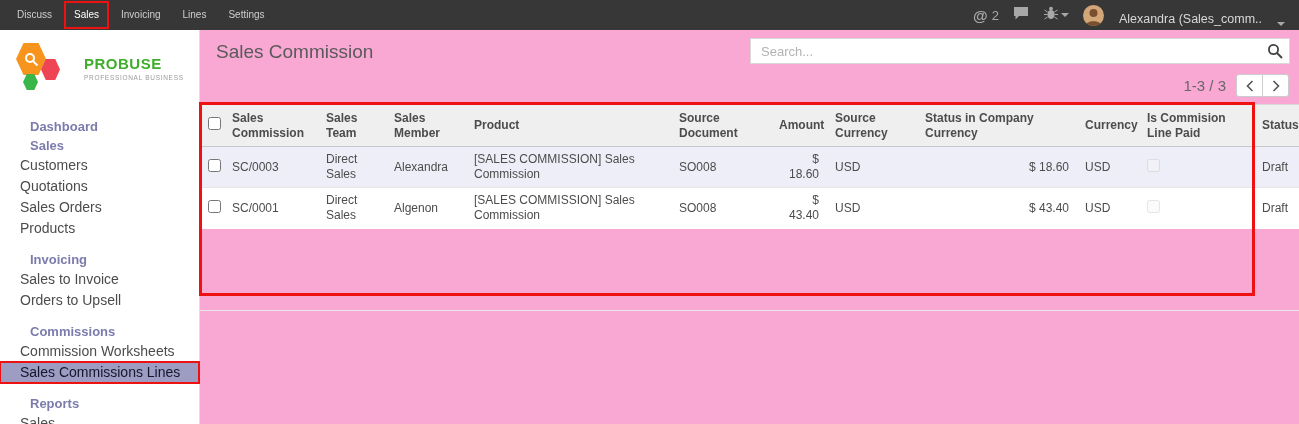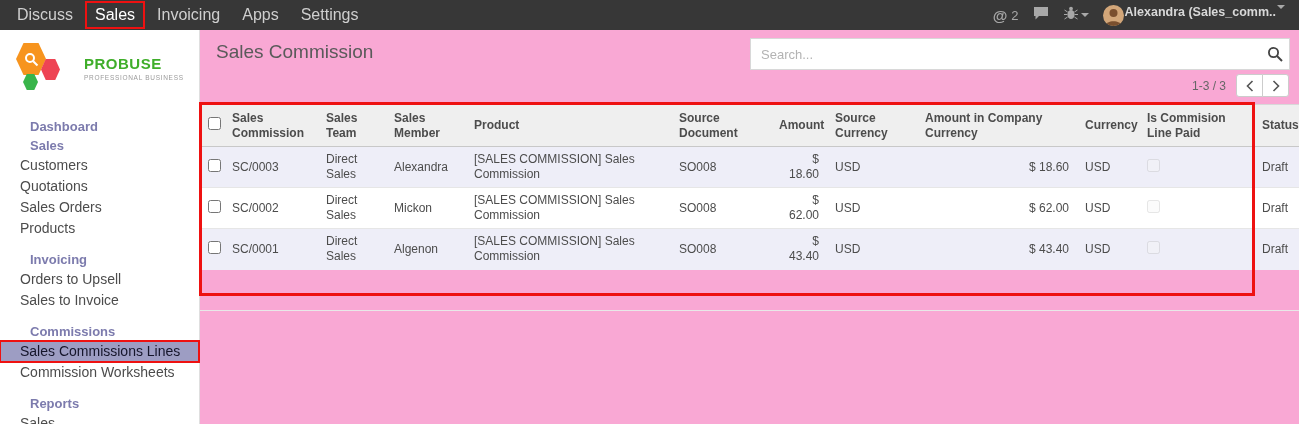--- a/index.html
+++ b/index.html
@@ -10,33 +10,33 @@
     color:#4c4c4c;
   }
 
   
   .topbar {
     position:absolute; top:0; left:0; right:0; height:30px;
     background:#373737; display:flex; align-items:center;
     padding:0 14px 0 6px; z-index:20;
   }
   .tb-item {
-    padding:0 11px; line-height:30px; font-size:16px; color:#cfcfcf; cursor:pointer;
+    padding:0 11px; line-height:30px; font-size:10px; color:#cfcfcf; cursor:pointer;
     white-space:nowrap;
   }
   .tb-item.active { color:#fff; outline:2px solid #ee1111; outline-offset:-3px; }
   .tb-right { margin-left:auto; display:flex; align-items:center; gap:14px; color:#a8a8a8; }
   .mention { display:flex; align-items:center; gap:4px; font-size:13px; cursor:pointer; }
   .mention .at { font-size:15px; font-weight:bold; }
   .icon-btn { display:flex; align-items:center; gap:3px; cursor:pointer; }
   .caret-down {
     width:0; height:0; border-left:4px solid transparent; border-right:4px solid transparent;
     border-top:4px solid #a8a8a8; display:inline-block;
   }
-  .usermenu { display:flex; align-items:flex-start; gap:1px; cursor:pointer;font-weight:bold; }
+  .usermenu { display:flex; align-items:flex-end; gap:15px; cursor:pointer; }
   .avatar { width:21px; height:21px; border-radius:50%; overflow:hidden; flex:none; }
   .user-label { font-size:12.5px; color:#d8d8d8; white-space:nowrap; }
 
   
   .sidebar {
     position:absolute; top:30px; left:0; width:200px; bottom:0;
     background:#fff; border-right:1px solid #dfdfdf; z-index:5;
   }
   .logo { padding:13px 10px 8px 14px; display:flex; align-items:center; gap:24px; }
   .hexwrap { position:relative; width:46px; height:50px; flex:none; }
@@ -56,30 +56,30 @@
   .nav-link.selected {
     background:#9d9dc3; color:#15152b;
     outline:2px solid #ee1111; outline-offset:-1px;
   }
 
   
   .main { position:absolute; top:30px; left:200px; right:0; bottom:0; background:#f9a8d4; }
   .controls { position:relative; height:74px; }
   .page-title { position:absolute; left:16px; top:11px; font-size:19px; color:#5a5a5a; font-weight:400; }
   .searchbox {
-    position:absolute; left:550px; right:9px; top:8px; height:32px;
+    position:absolute; left:550px; right:9px; top:8px; height:26px;
     border:1px solid #d8d8d8; background:#fff; display:flex; align-items:center;
   }
   .searchbox input {
     flex:1; border:none; outline:none; padding:0 10px; font-size:13px; color:#333;
     font-family:"Liberation Sans", sans-serif; background:transparent;
   }
   .searchbox input::placeholder { color:#b3b3b3; }
   .search-icon { width:28px; display:flex; align-items:center; justify-content:center; cursor:pointer; }
-  .pager { position:absolute; right:10px; top:44px; display:flex; align-items:center; gap:10px; font-size:12px; color:#666; }
+  .pager { position:absolute; right:10px; top:44px; display:flex; align-items:center; gap:10px; font-size:15px; color:#666; }
   .pager-buttons { display:flex; }
   .pager-btn {
     width:27px; height:23px; background:#fff; border:1px solid #ccc; color:#555;
     display:flex; align-items:center; justify-content:center; cursor:pointer;
   }
   .pager-btn.prev { border-radius:3px 0 0 3px; }
   .pager-btn.next { border-radius:0 3px 3px 0; margin-left:-1px; }
 
   
   table.listview {
@@ -109,21 +109,21 @@
     border:3px solid #ee1111; z-index:30; pointer-events:none;
   }
 </style>
 </head>
 <body>
 
 <div class="topbar">
   <div class="tb-item">Discuss</div>
   <div class="tb-item active">Sales</div>
   <div class="tb-item">Invoicing</div>
-  <div class="tb-item">Apps</div>
+  <div class="tb-item">Lines</div>
   <div class="tb-item">Settings</div>
 
   <div class="tb-right">
     <div class="mention">
       <span class="at">@</span>
       <span>2</span>
     </div>
     <div class="icon-btn">
       <span>
         <svg width="17" height="15" viewBox="0 0 17 15">
@@ -181,25 +181,25 @@
   </div>
 
   <div class="nav">
     <div class="nav-heading">Dashboard</div>
     <div class="nav-heading">Sales</div>
     <div class="nav-link">Customers</div>
     <div class="nav-link">Quotations</div>
     <div class="nav-link">Sales Orders</div>
     <div class="nav-link">Products</div>
     <div class="nav-heading spaced">Invoicing</div>
+    <div class="nav-link">Sales to Invoice</div>
     <div class="nav-link">Orders to Upsell</div>
-    <div class="nav-link">Sales to Invoice</div>
     <div class="nav-heading spaced">Commissions</div>
+    <div class="nav-link">Commission Worksheets</div>
     <div class="nav-link selected">Sales Commissions Lines</div>
-    <div class="nav-link">Commission Worksheets</div>
     <div class="nav-heading spaced">Reports</div>
     <div class="nav-link">Sales</div>
   </div>
 </div>
 
 <div class="main">
   <div class="controls">
     <div class="page-title">Sales Commission</div>
     <div class="searchbox">
       <input type="text" placeholder="Search..." style="">
@@ -245,21 +245,21 @@
     <thead>
       <tr>
         <th><input type="checkbox" class="cb" style=""></th>
         <th>Sales Commission</th>
         <th>Sales Team</th>
         <th>Sales Member</th>
         <th>Product</th>
         <th>Source Document</th>
         <th class="num">Amount</th>
         <th>Source Currency</th>
-        <th>Amount in Company Currency</th>
+        <th>Status in Company Currency</th>
         <th>Currency</th>
         <th>Is Commision Line Paid</th>
         <th>Status</th>
       </tr>
     </thead>
     <tbody>
       <tr>
         <td><input type="checkbox" class="cb" style=""></td>
         <td>SC/0003</td>
         <td>Direct Sales</td>
@@ -268,34 +268,20 @@
         <td>SO008</td>
         <td class="num">$ 18.60</td>
         <td>USD</td>
         <td class="num">$ 18.60</td>
         <td>USD</td>
         <td><input type="checkbox" class="cb cb-dim" disabled="" style=""></td>
         <td>Draft</td>
       </tr>
       <tr>
         <td><input type="checkbox" class="cb" style=""></td>
-        <td>SC/0002</td>
-        <td>Direct Sales</td>
-        <td>Mickon</td>
-        <td>[SALES COMMISSION] Sales Commission</td>
-        <td>SO008</td>
-        <td class="num">$ 62.00</td>
-        <td>USD</td>
-        <td class="num">$ 62.00</td>
-        <td>USD</td>
-        <td><input type="checkbox" class="cb cb-dim" disabled="" style=""></td>
-        <td>Draft</td>
-      </tr>
-      <tr>
-        <td><input type="checkbox" class="cb" style=""></td>
         <td>SC/0001</td>
         <td>Direct Sales</td>
         <td>Algenon</td>
         <td>[SALES COMMISSION] Sales Commission</td>
         <td>SO008</td>
         <td class="num">$ 43.40</td>
         <td>USD</td>
         <td class="num">$ 43.40</td>
         <td>USD</td>
         <td><input type="checkbox" class="cb cb-dim" disabled="" style=""></td>

